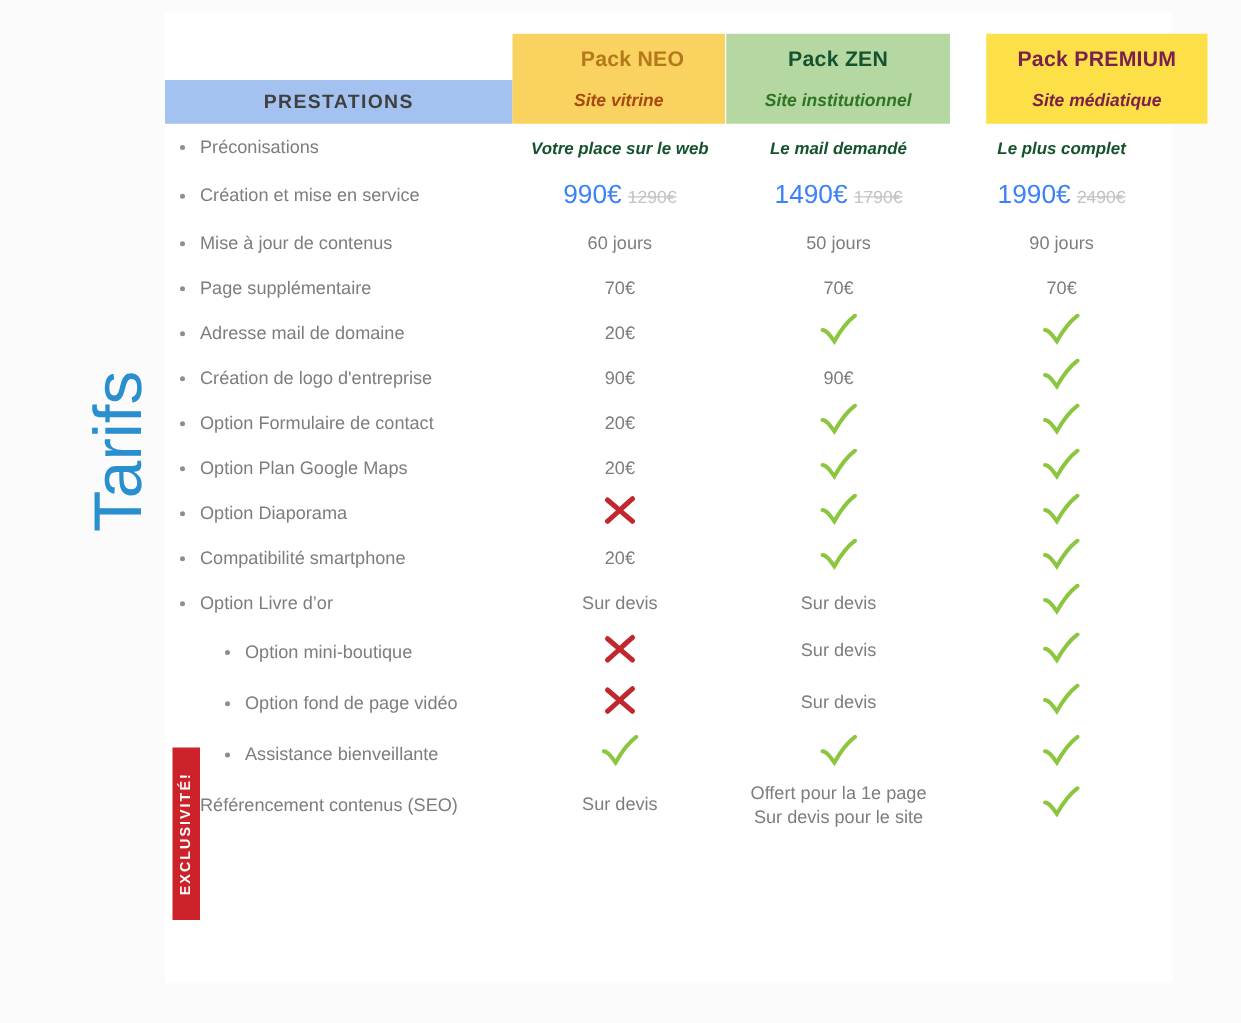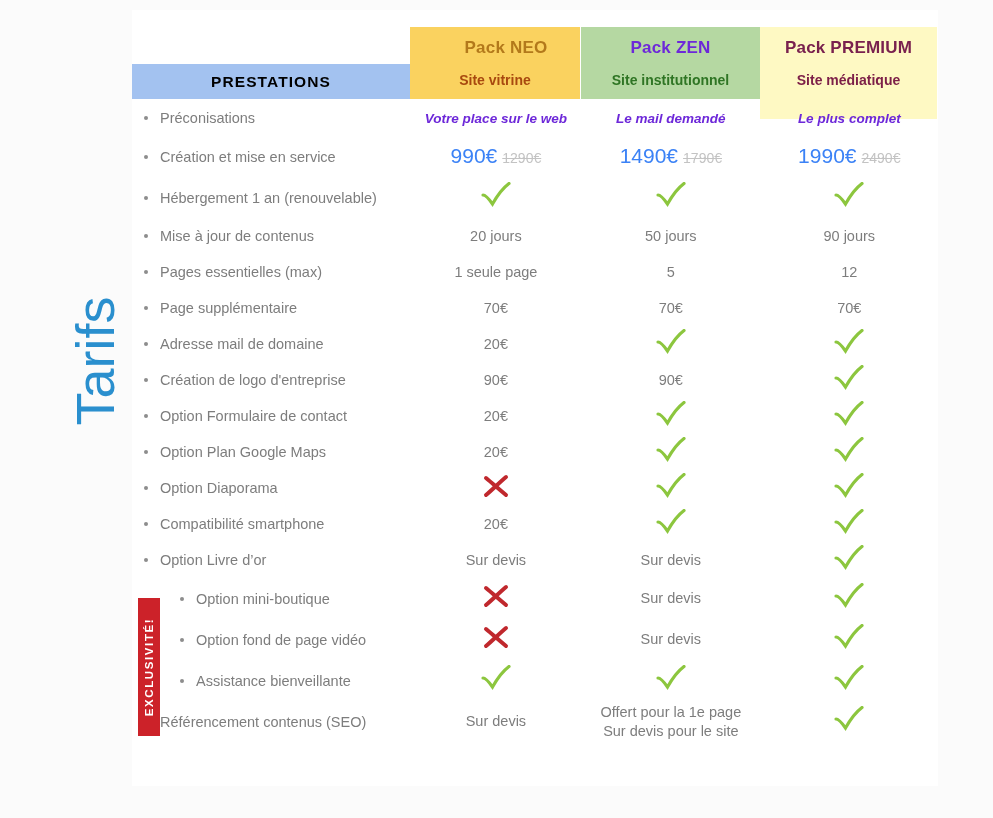--- a/index.html
+++ b/index.html
@@ -53,45 +53,46 @@
   }
   .hdr-title {
     font-size: 17px;
     font-weight: bold;
     letter-spacing: .2px;
     line-height: 1;
   }
   .hdr-sub {
     font-size: 14px;
     font-weight: bold;
+    font-style: italic;
     line-height: 1;
   }
   #hdr-prestations {
     left: 132px; top: 64px; width: 278px; height: 35px;
     background: #a3c2f0;
     display: flex; align-items: center; justify-content: center;
   }
   #hdr-prestations .hdr-title {
-    color: #000000; font-size: 15.5px; letter-spacing: 1.1px;
+    color: #404040; font-size: 15.5px; letter-spacing: 1.1px;
   }
   #hdr-neo {
     left: 410px; top: 27px; width: 170px; height: 72px;
     background: #fad25f;
   }
   #hdr-neo .hdr-title { color: #b3791b; margin-top: 12px; padding-left: 22px; }
   #hdr-neo .hdr-sub { color: #a8490f; margin-top: 17px; }
   #hdr-zen {
     left: 581px; top: 27px; width: 179px; height: 72px;
     background: #b5d8a2;
   }
-  #hdr-zen .hdr-title { color: #6d28d9; margin-top: 12px; }
+  #hdr-zen .hdr-title { color: #14532d; margin-top: 12px; }
   #hdr-zen .hdr-sub { color: #2f7524; margin-top: 17px; }
   #hdr-premium {
-    left: 760px; top: 27px; width: 177px; height: 92px;
-    background: #fef9c3;
+    left: 789px; top: 27px; width: 177px; height: 72px;
+    background: #fde047;
   }
   #hdr-premium .hdr-title { color: #79214e; margin-top: 12px; }
   #hdr-premium .hdr-sub { color: #7d2048; margin-top: 17px; }
 
   
   #tbl {
     position: absolute;
     left: 132px;
     top: 100px;
     width: 806px;
@@ -145,21 +146,21 @@
   .price-old {
     font-size: 14px;
     color: #c3c3c3;
     text-decoration: line-through;
     margin-left: 5px;
   }
   .reco {
     font-size: 13.5px;
     font-style: italic;
     font-weight: bold;
-    color: #6d28d9;
+    color: #14532d;
     text-align: center;
   }
 
   
   #excl-badge {
     position: absolute;
     left: 138px;
     top: 598px;
     width: 22px;
     height: 138px;
@@ -238,70 +239,36 @@
             <div class="cell-val"><span class="price-now">990€</span><span class="price-old">1290€</span></div>
           </td>
         <td>
             <div class="cell-val"><span class="price-now">1490€</span><span class="price-old">1790€</span></div>
           </td>
         <td>
             <div class="cell-val"><span class="price-now">1990€</span><span class="price-old">2490€</span></div>
           </td>
       </tr>
 
-      <tr class="r-tall">
-        <td>
-            <div class="lbl">Hébergement 1 an (renouvelable)</div>
-          </td>
-        <td>
-            <div class="cell-val cm"><svg width="30" height="26" viewBox="0 0 30 26">
-                <path d="M2 13 C5 13, 8 17, 11.5 22 C16 14, 22 6, 28 1.5" fill="none" stroke="#8cc63e" stroke-width="3.2" stroke-linecap="round"></path>
-              </svg></div>
-          </td>
-        <td>
-            <div class="cell-val cm"><svg width="30" height="26" viewBox="0 0 30 26">
-                <path d="M2 13 C5 13, 8 17, 11.5 22 C16 14, 22 6, 28 1.5" fill="none" stroke="#8cc63e" stroke-width="3.2" stroke-linecap="round"></path>
-              </svg></div>
-          </td>
-        <td>
-            <div class="cell-val cm"><svg width="30" height="26" viewBox="0 0 30 26">
-                <path d="M2 13 C5 13, 8 17, 11.5 22 C16 14, 22 6, 28 1.5" fill="none" stroke="#8cc63e" stroke-width="3.2" stroke-linecap="round"></path>
-              </svg></div>
-          </td>
-      </tr>
 
       <tr class="r">
         <td>
             <div class="lbl">Mise à jour de contenus</div>
           </td>
         <td>
-            <div class="cell-val">20 jours</div>
+            <div class="cell-val">60 jours</div>
           </td>
         <td>
             <div class="cell-val">50 jours</div>
           </td>
         <td>
             <div class="cell-val">90 jours</div>
           </td>
       </tr>
 
-      <tr class="r">
-        <td>
-            <div class="lbl">Pages essentielles (max)</div>
-          </td>
-        <td>
-            <div class="cell-val">1 seule page</div>
-          </td>
-        <td>
-            <div class="cell-val">5</div>
-          </td>
-        <td>
-            <div class="cell-val">12</div>
-          </td>
-      </tr>
 
       <tr class="r">
         <td>
             <div class="lbl">Page supplémentaire</div>
           </td>
         <td>
             <div class="cell-val">70€</div>
           </td>
         <td>
             <div class="cell-val">70€</div>

